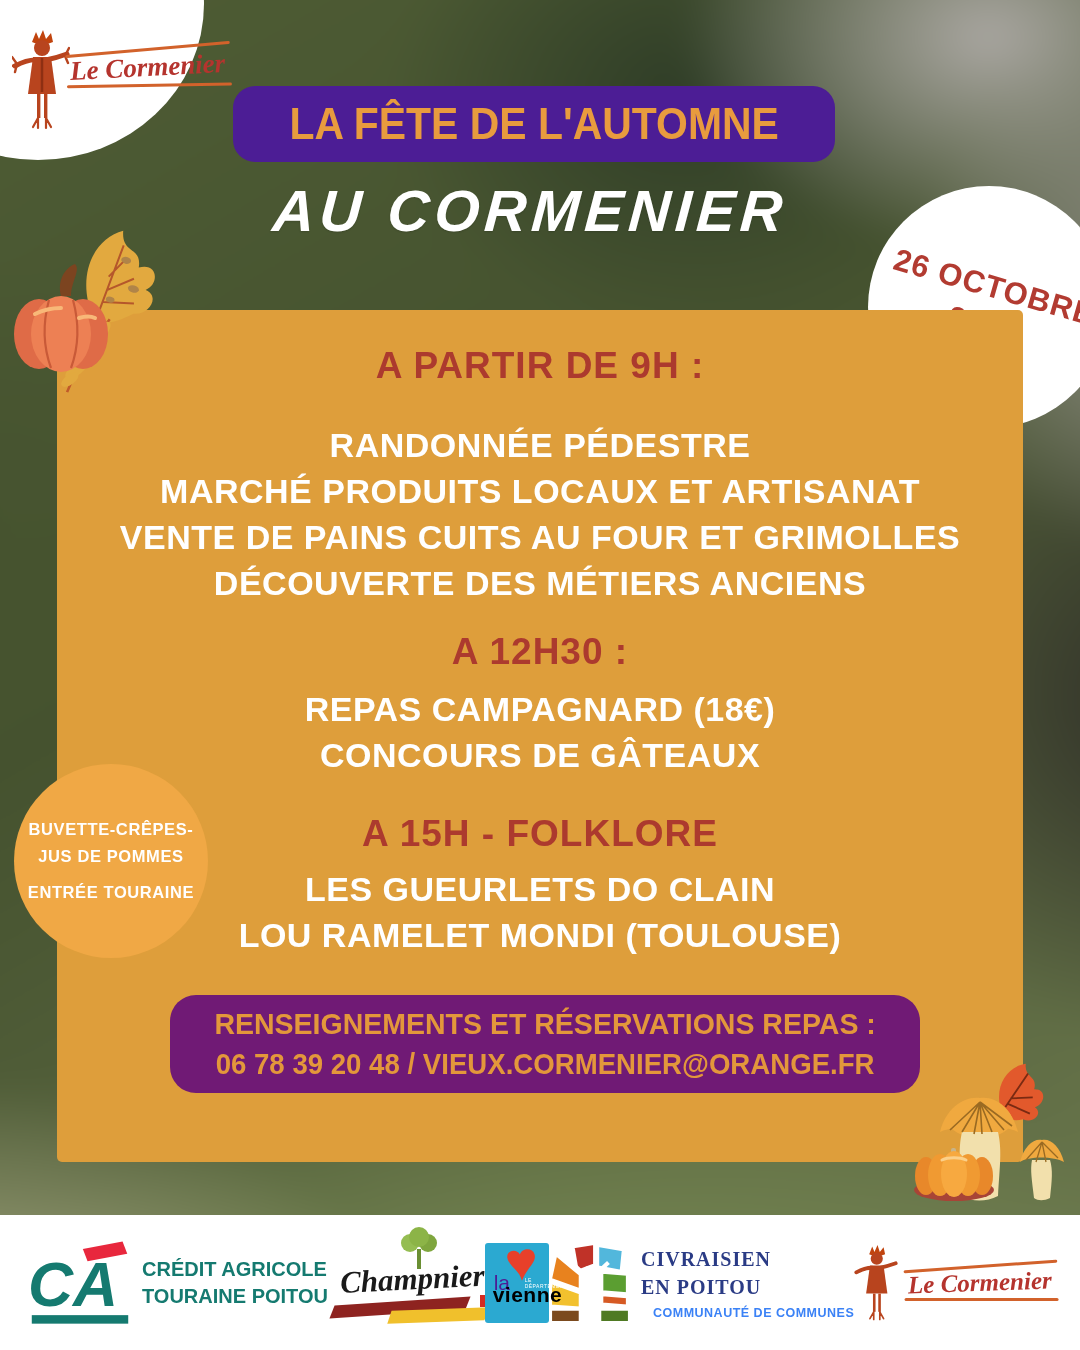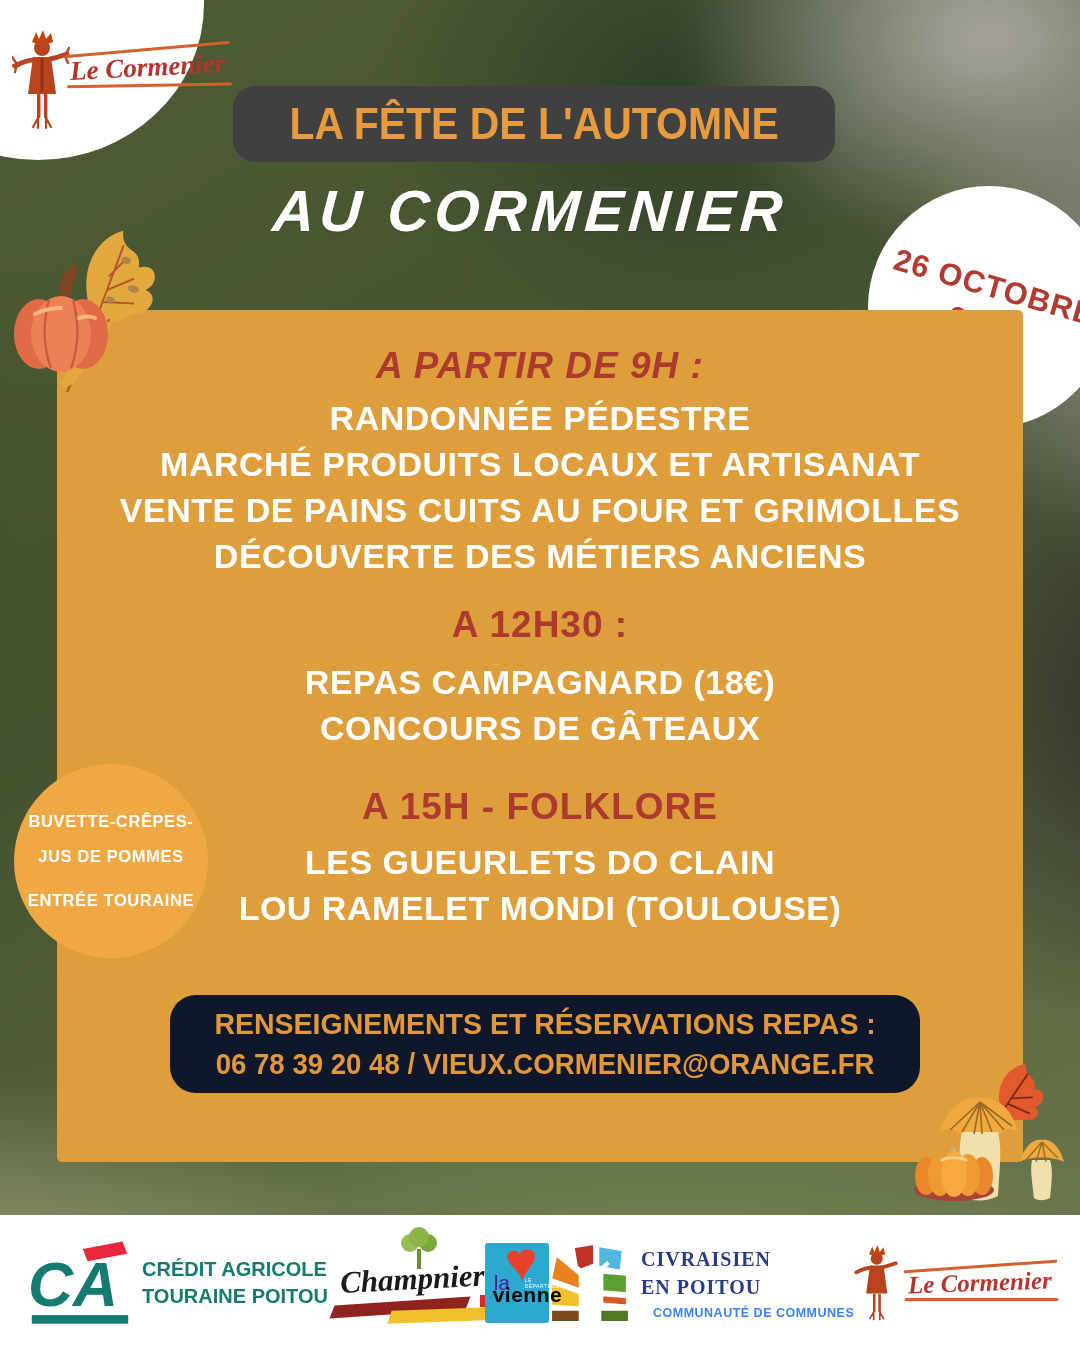--- a/index.html
+++ b/index.html
@@ -21,21 +21,21 @@
       radial-gradient(480px 430px at -2% 42%, #46532f 0%, rgba(70,83,47,0) 72%),
       linear-gradient(150deg,#4f5d35 0%,#45522f 40%,#6e7b50 100%);
     filter:blur(16px);
   }
   .abs{position:absolute;}
   .nowrap{white-space:nowrap;}
 
   
   .logo-circle{left:-128px;top:-152px;width:332px;height:312px;border-radius:50%;background:#fff;}
   .title-box{
-    left:233px;top:86px;width:602px;height:76px;border-radius:22px;background:#404040;
+    left:233px;top:86px;width:602px;height:76px;border-radius:22px;background:#4c1d95;
     display:flex;align-items:center;justify-content:center;
   }
   .title-box span{
     color:#E89B3E;font-weight:bold;font-size:44px;letter-spacing:0px;
     transform:scaleX(.93);white-space:nowrap;
   }
   .subtitle{
     left:150px;top:176px;width:760px;text-align:center;color:#fff;
     font-size:58px;line-height:70px;font-weight:bold;font-style:italic;
     letter-spacing:5px;transform:skewX(-4deg);white-space:nowrap;
@@ -52,37 +52,36 @@
 
   
   .panel{
     left:57px;top:310px;width:966px;height:852px;background:#DE9E3B;border-radius:5px;
     text-align:center;
   }
   .sec-heading{
     color:#AC3A2E;font-weight:bold;font-size:37px;line-height:40px;letter-spacing:1px;
   }
   .sec-items{color:#fff;font-weight:bold;font-size:34px;line-height:46px;letter-spacing:.5px;}
-  .h-1{margin:36px 0 9px;font-style:italic;}
+  .h-1{margin:36px 0 36px;}
   .h-2{margin:26px 0 14px;}
   .h-3{margin:36px 0 12px;}
 
   
   .side-badge{
     left:14px;top:764px;width:194px;height:194px;border-radius:50%;background:#F0A845;
     display:flex;flex-direction:column;align-items:center;justify-content:center;
     color:#fff;font-weight:bold;font-size:16.5px;line-height:27px;letter-spacing:.6px;
     text-align:center;
-    gap:8px;
   }
   .side-badge .gap{margin-top:9px;}
 
   
   .contact-box{
-    left:170px;top:995px;width:750px;height:98px;border-radius:26px;background:#0f172a;
+    left:170px;top:995px;width:750px;height:98px;border-radius:26px;background:#701a75;
     display:flex;flex-direction:column;align-items:center;justify-content:center;
     color:#E3973B;font-weight:bold;
   }
   .contact-box .l1{font-size:30px;line-height:40px;transform:scaleX(.95);white-space:nowrap;}
   .contact-box .l2{font-size:30px;line-height:40px;transform:scaleX(.92);white-space:nowrap;}
 
   
   .wordmark{position:relative;display:inline-block;color:#B5342E;
     font-family:"Liberation Serif",serif;font-style:italic;font-weight:bold;}
   .wordmark .stroke{position:absolute;left:-4px;right:-6px;height:3px;background:#D2622B;border-radius:2px;}

